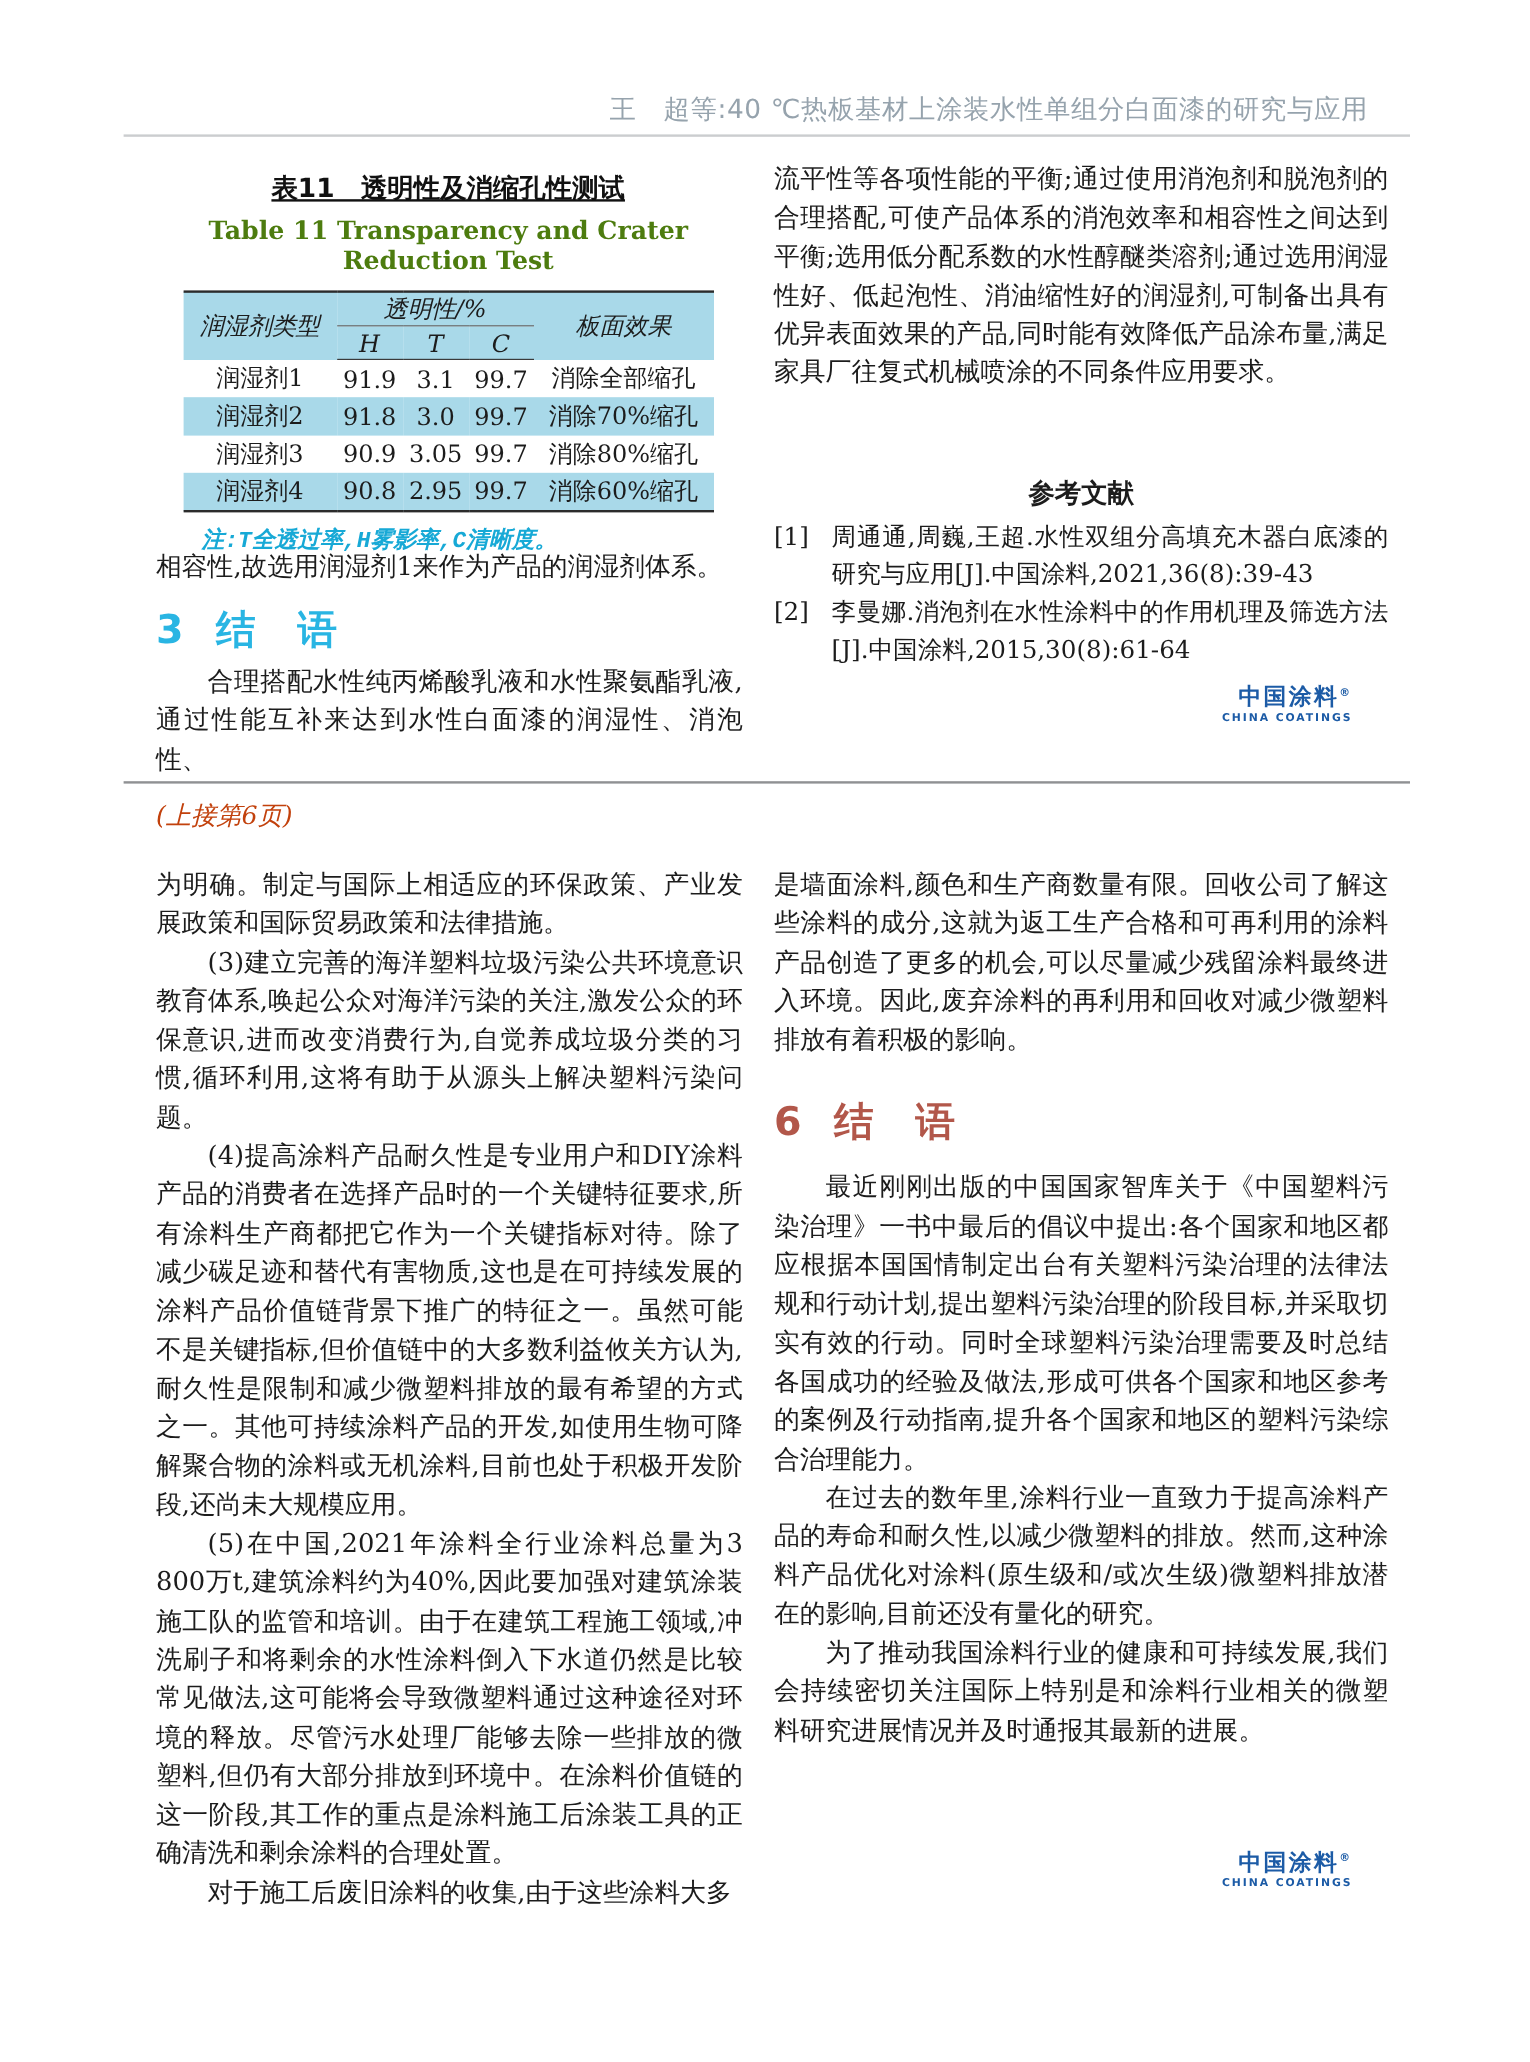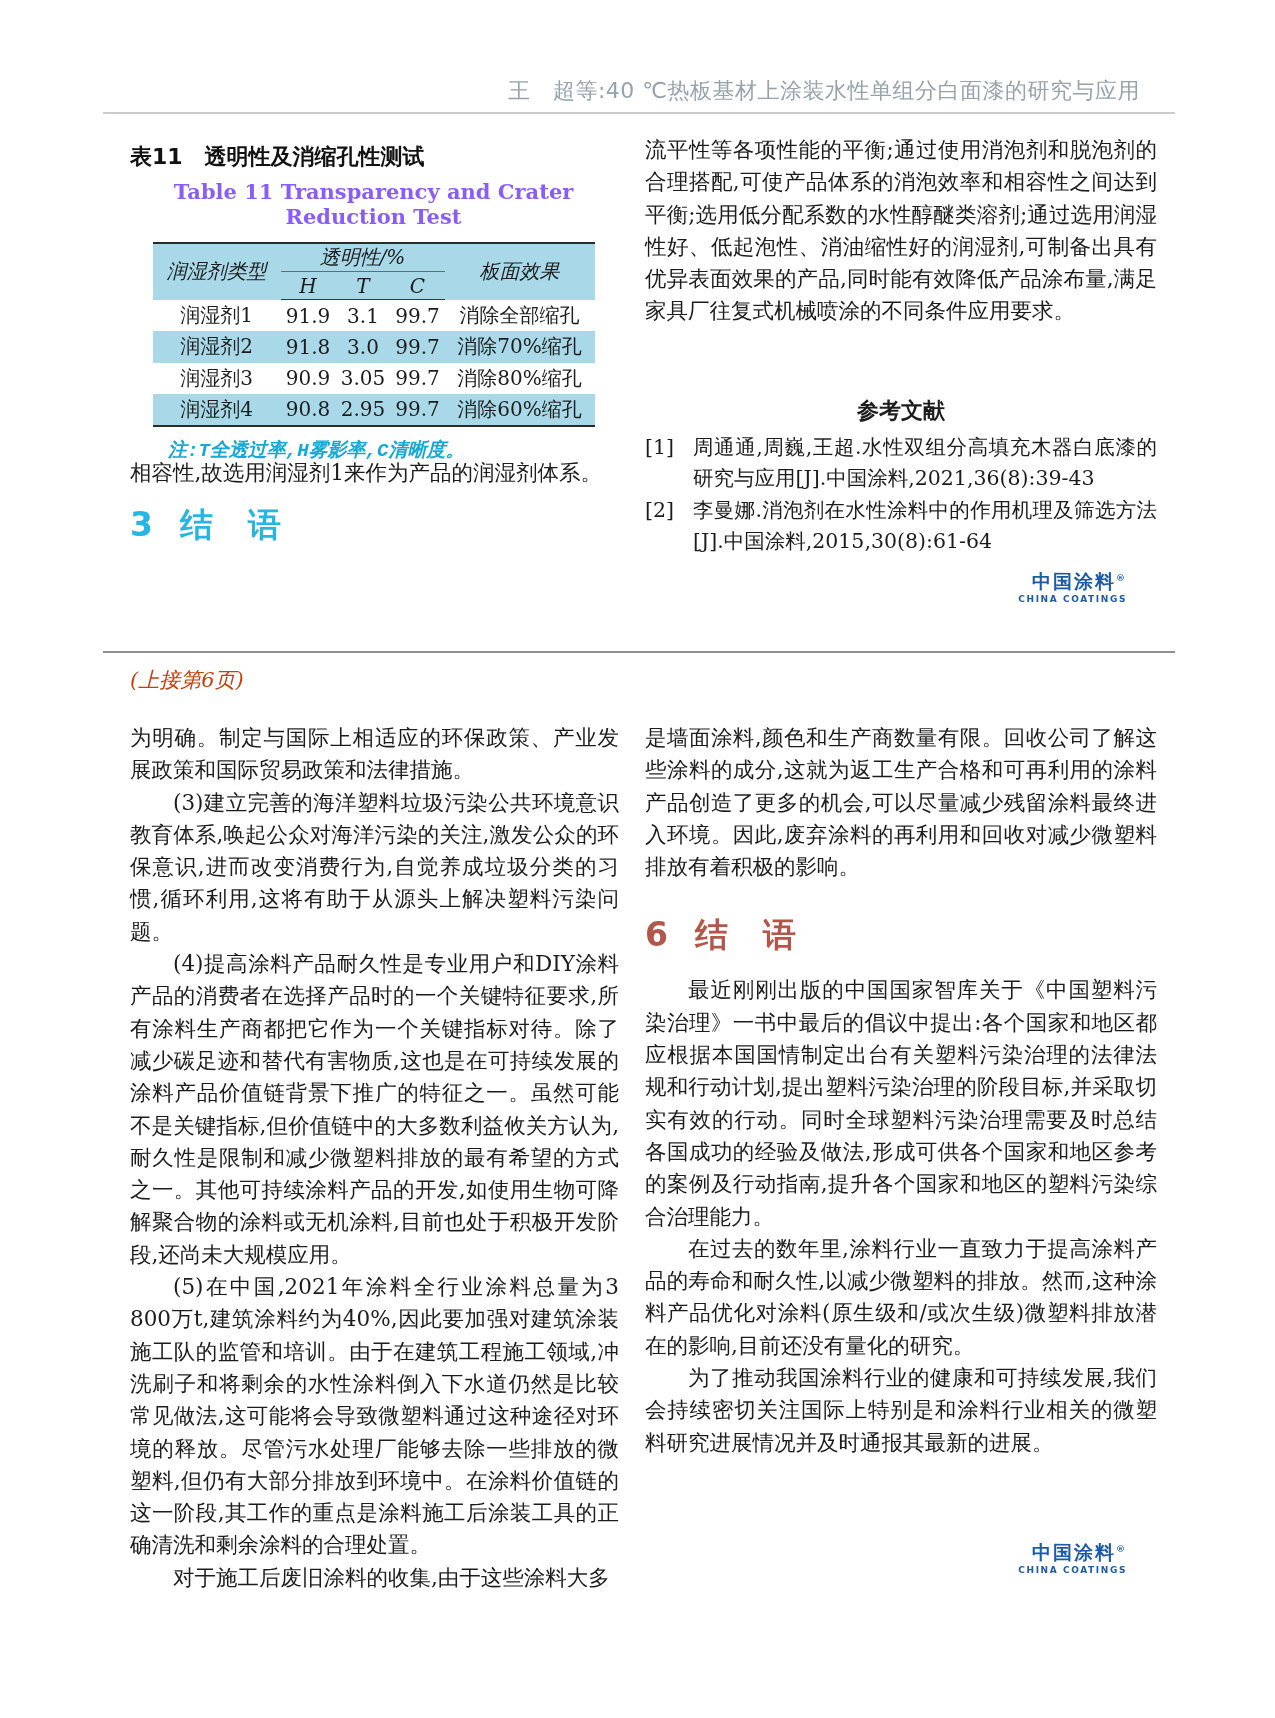--- a/index.html
+++ b/index.html
@@ -8,23 +8,23 @@
         -webkit-font-smoothing:antialiased;}
   *{box-sizing:border-box;}
 
   
   .running-title{position:absolute;top:76px;right:135px;font-size:22px;color:#96a3ad;
         font-family:"DejaVu Sans","Liberation Sans",sans-serif;letter-spacing:.5px;}
   .header-rule{position:absolute;top:112px;left:103px;right:100px;border-top:2px solid #cbcdcf;}
 
   
   .tl-block{position:absolute;left:130px;top:142px;width:487px;}
-  .tbl-title-cn{text-align:left;font-weight:bold;font-size:22px;color:#111;
-        font-family:"DejaVu Sans","Liberation Sans",sans-serif;}
-  .tbl-title-en{text-align:center;font-weight:bold;font-size:21px;margin-top:7px;color:#8b5cf6;}
+  .tbl-title-cn{text-align:center;font-weight:bold;font-size:22px;color:#111;
+        font-family:"DejaVu Sans","Liberation Sans",sans-serif;text-decoration:underline;}
+  .tbl-title-en{text-align:center;font-weight:bold;font-size:21px;margin-top:7px;color:#4d7c0f;}
   table.data{width:442px;margin:13px auto 0 auto;border-collapse:collapse;
         border-top:2.5px solid #2b2b2b;border-bottom:2.5px solid #2b2b2b;font-size:20px;}
   table.data thead{background:#a9d9e9;font-style:italic;}
   table.data th{font-weight:normal;padding:0;}
   th.group{border-bottom:1px solid #6a6a6a;height:27px;}
   thead tr:nth-child(2) th{height:28px;border-bottom:1.5px solid #3a3a3a;}
   table.data td{text-align:center;height:31.5px;padding:0;}
   table.data tbody tr:nth-child(even){background:#a9d9e9;}
   .tbl-note{margin:10px 0 0 38px;font-size:19px;font-style:italic;color:#17a9d6;font-weight:bold;font-family:Liberation Mono, monospace;}
 
@@ -135,20 +135,21 @@
     <div class="tbl-note">注:T全透过率,H雾影率,C清晰度。</div>
   </div>
 
   <p class="para para-compat">相容性,故选用润湿剂1来作为产品的润湿剂体系。</p>
 
   <div class="sec-head sec3">
     <span class="sec-num">3</span>
     <span>结　语</span>
   </div>
 
+  <p class="para indent para-concl">合理搭配水性纯丙烯酸乳液和水性聚氨酯乳液,通过性能互补来达到水性白面漆的润湿性、消泡性、</p>
 
   <p class="para tr-para">流平性等各项性能的平衡;通过使用消泡剂和脱泡剂的合理搭配,可使产品体系的消泡效率和相容性之间达到平衡;选用低分配系数的水性醇醚类溶剂;通过选用润湿性好、低起泡性、消油缩性好的润湿剂,可制备出具有优异表面效果的产品,同时能有效降低产品涂布量,满足家具厂往复式机械喷涂的不同条件应用要求。</p>
 
   <div class="refs-title">参考文献</div>
   <div class="refs">
       <div class="ref-item">
         <span class="ref-num">[1]</span>
         <span class="ref-text">周通通,周巍,王超.水性双组分高填充木器白底漆的研究与应用[J].中国涂料,2021,36(8):39-43</span>
       </div>
       <div class="ref-item">

